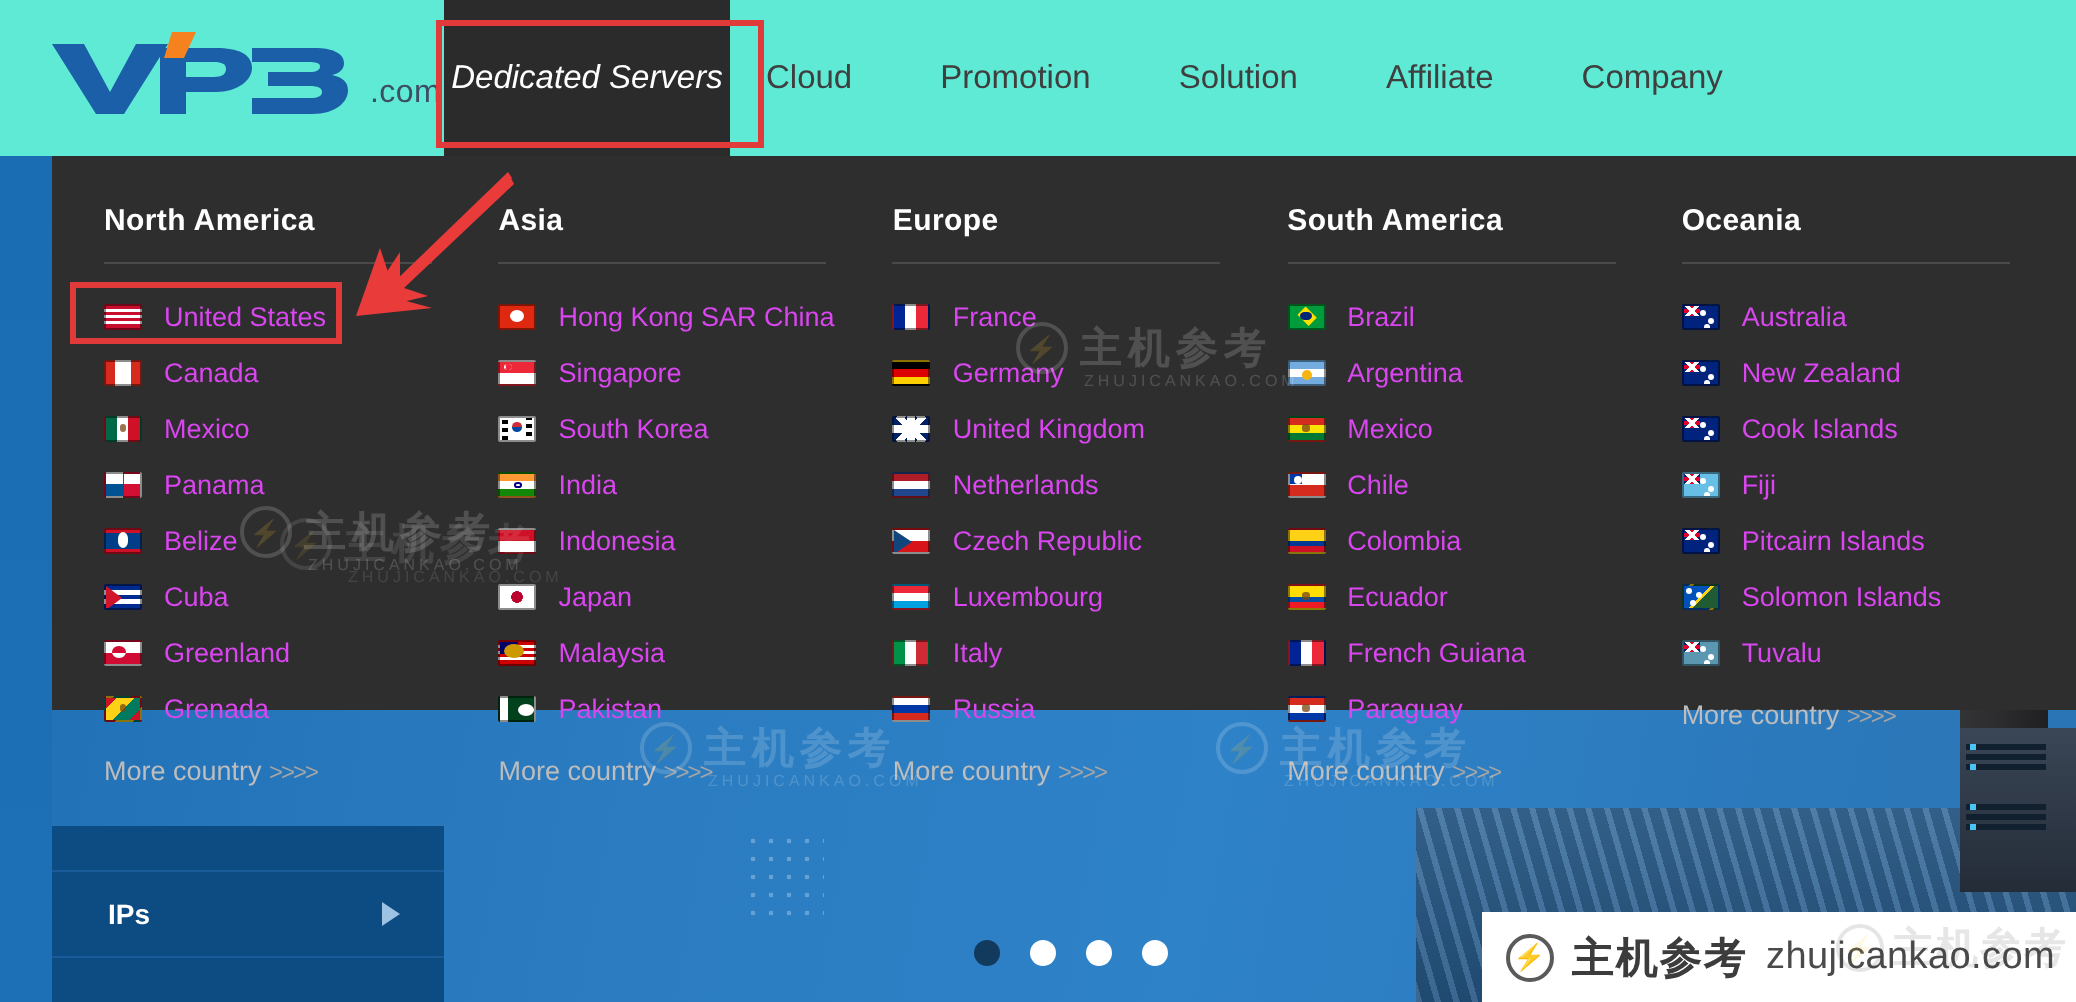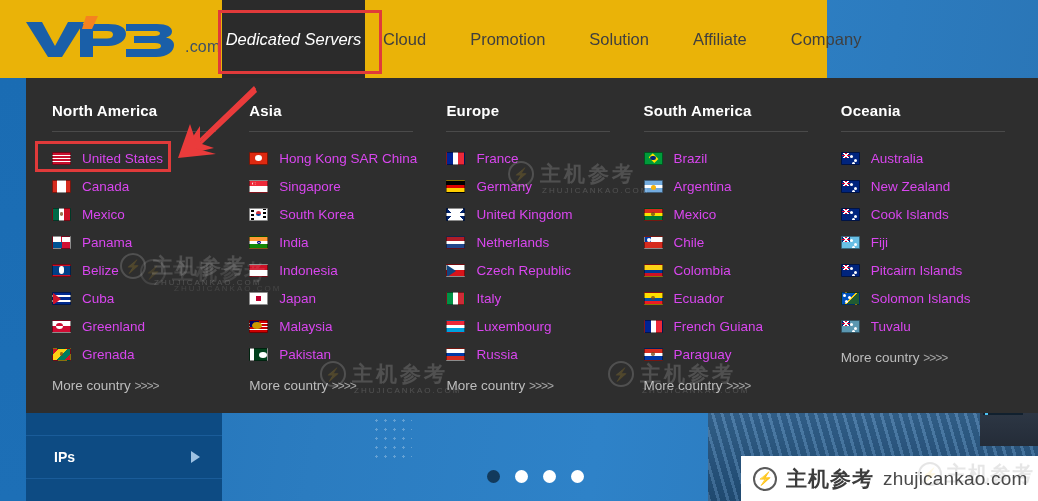--- a/index.html
+++ b/index.html
@@ -57,22 +57,22 @@
     background: linear-gradient(180deg,#3a4656,#242c38);
   }
   .rack-art .unit-line {
     position: absolute; left: 3px; width: 40px; height: 3px;
     background: #11202e; box-shadow: 0 5px 0 #11202e, 0 10px 0 #11202e;
   }
   .rack-art .led { position:absolute; left:5px; width:3px; height:3px; background:#4cc3f5; }
 
   
   .navbar {
-    position: absolute; left: 0; top: 0; width: 827px; height: 78px;
-    background: #eab308;
+    position: absolute; left: 0; top: 0; width: 1038px; height: 78px;
+    background: #5eead4;
     z-index: 20;
   }
   .logo {
     position: absolute; left: 22px; top: 16px;
     display: flex; align-items: flex-end;
   }
   .logo-mark { display:block; }
   .logo-dotcom {
     font-size: 16px; color: #3d4f66; margin-left: 3px; padding-bottom: 4px;
     letter-spacing: .2px;
@@ -94,21 +94,21 @@
   .nav-gap { width: 44px; height: 78px; }
 
   
   .hl-nav {
     position: absolute; left: 218px; top: 10px; width: 164px; height: 64px;
     border: 3px solid #e03a3a; z-index: 40; pointer-events: none;
   }
 
   
   .mega {
-    position: absolute; left: 26px; top: 78px; width: 1012px; height: 335px;
+    position: absolute; left: 26px; top: 78px; width: 1012px; height: 277px;
     background: #2e2e2e; z-index: 15;
   }
   .mega-inner {
     display: flex; padding: 24px 0 0 26px; height: 100%;
   }
   .mega-col { width: 200px; margin-right: 0; }
   .col-title {
     font-size: 15px; font-weight: bold; color: #ffffff;
     letter-spacing: .2px; padding-bottom: 12px;
   }
@@ -373,26 +373,26 @@
             <span class="flag" style="background-image: linear-gradient(rgb(174, 28, 40) 0px, rgb(174, 28, 40) 33%, rgb(255, 255, 255) 33%, rgb(255, 255, 255) 66%, rgb(33, 70, 139) 66%, rgb(33, 70, 139) 100%);"></span>
             <span>Netherlands</span>
           </div>
           <div class="country">
             <span class="flag" style="background-image: linear-gradient(rgb(255, 255, 255) 0px, rgb(255, 255, 255) 50%, rgb(215, 20, 26) 50%, rgb(215, 20, 26) 100%);">
               <span style="position: absolute; left: 0px; top: 0px; width: 0px; height: 0px; border-left: 9px solid rgb(17, 69, 126); border-top: 6.5px solid transparent; border-bottom: 6.5px solid transparent;"></span>
             </span>
             <span>Czech Republic</span>
           </div>
           <div class="country">
+            <span class="flag" style="background-image: linear-gradient(rgb(237, 41, 57) 0px, rgb(237, 41, 57) 33%, rgb(255, 255, 255) 33%, rgb(255, 255, 255) 66%, rgb(0, 161, 222) 66%, rgb(0, 161, 222) 100%);"></span>
+            <span>Luxembourg</span>
+          </div>
+          <div class="country">
             <span class="flag" style="background-image: linear-gradient(90deg, rgb(0, 146, 70) 0px, rgb(0, 146, 70) 33%, rgb(255, 255, 255) 33%, rgb(255, 255, 255) 66%, rgb(206, 43, 55) 66%, rgb(206, 43, 55) 100%);"></span>
             <span>Italy</span>
-          </div>
-          <div class="country">
-            <span class="flag" style="background-image: linear-gradient(rgb(237, 41, 57) 0px, rgb(237, 41, 57) 33%, rgb(255, 255, 255) 33%, rgb(255, 255, 255) 66%, rgb(0, 161, 222) 66%, rgb(0, 161, 222) 100%);"></span>
-            <span>Luxembourg</span>
           </div>
           <div class="country">
             <span class="flag" style="background-image: linear-gradient(rgb(255, 255, 255) 0px, rgb(255, 255, 255) 33%, rgb(0, 57, 166) 33%, rgb(0, 57, 166) 66%, rgb(213, 43, 30) 66%, rgb(213, 43, 30) 100%);"></span>
             <span>Russia</span>
           </div>
           <div class="more"><span>More country </span><span class="chev">&gt;&gt;&gt;&gt;</span></div>
         </div>
         <div class="mega-col">
           <div class="col-title">South America</div>
           <div class="col-rule"></div>

